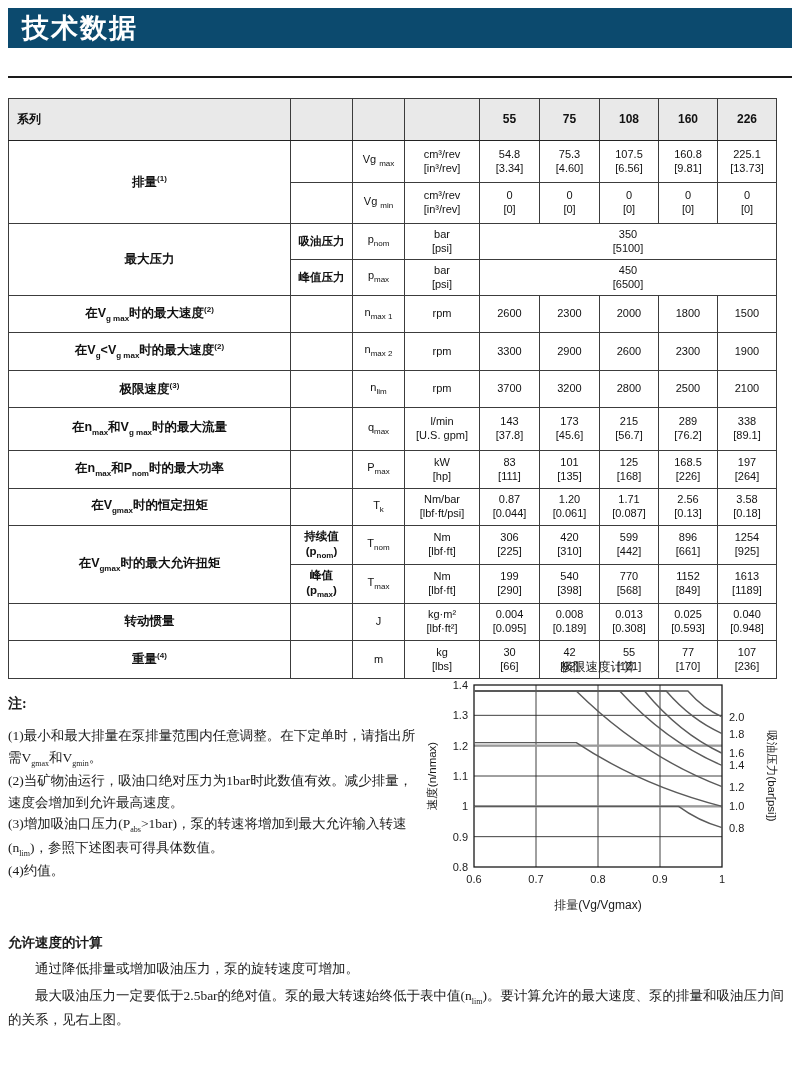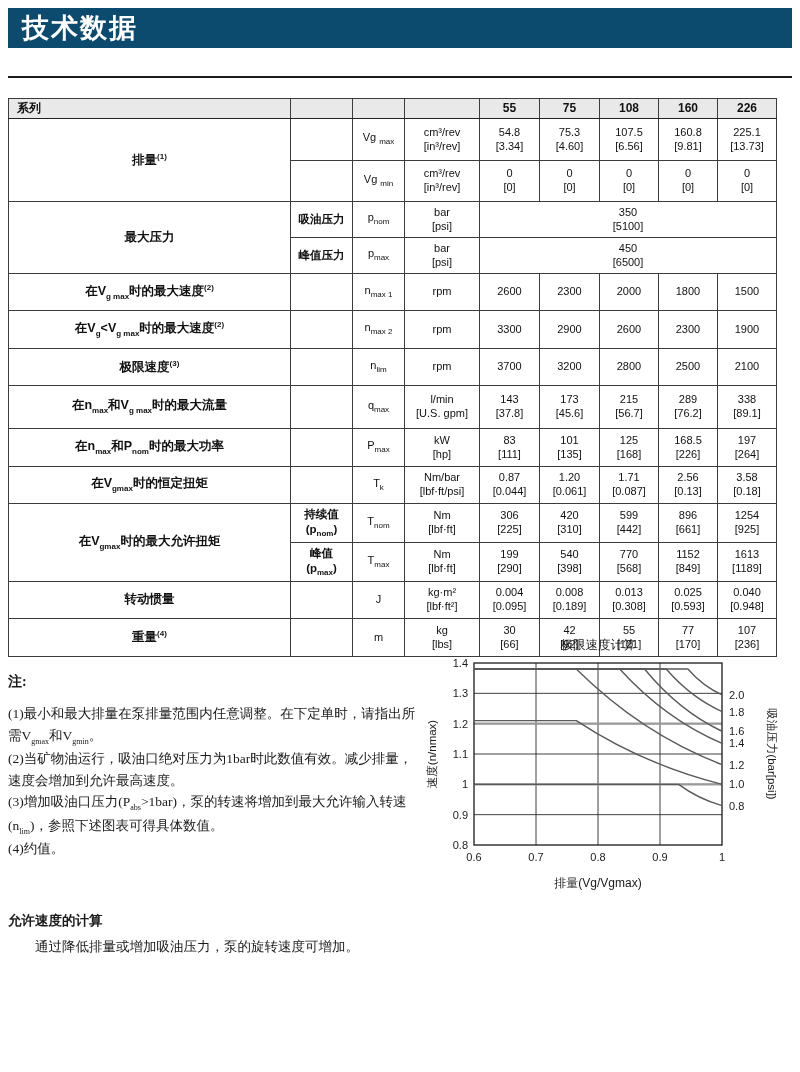--- a/index.html
+++ b/index.html
@@ -51,21 +51,21 @@
         <col style="width:62px">
         <col style="width:52px">
         <col style="width:75px">
       <col style="width:60px">
         <col style="width:60px">
         <col style="width:59px">
         <col style="width:59px">
         <col style="width:59px">
     </colgroup>
     <tbody id="spec-tbody">
-        <tr class="hdr" style="height: 20px;">
+        <tr class="hdr" style="height: 42px;">
           <td style="text-align: left; padding-left: 8px;">系列</td>
           <td></td>
           <td></td>
           <td></td>
           <td>55</td>
           <td>75</td>
           <td>108</td>
           <td>160</td>
           <td>226</td>
         </tr>
@@ -265,14 +265,15 @@
   <div class="note-head serif">注:</div>
   <div class="notes-wrap">
     <div class="note-line serif"><span>(1)最小和最大排量在泵排量范围内任意调整。在下定单时，请指出所需V</span><sub>gmax</sub><span>和V</span><sub>gmin</sub><span>。</span></div>
     <div class="note-line serif"><span>(2)当矿物油运行，吸油口绝对压力为1bar时此数值有效。减少排量，速度会增加到允许最高速度。</span></div>
     <div class="note-line serif"><span>(3)增加吸油口压力(P</span><sub>abs</sub><span>&gt;1bar)，泵的转速将增加到最大允许输入转速(n</span><sub>lim</sub><span>)，参照下述图表可得具体数值。</span></div>
     <div class="note-line serif"><span>(4)约值。</span></div>
   </div>
 
   <div class="calc-head">允许速度的计算</div>
   <div class="calc-p serif">通过降低排量或增加吸油压力，泵的旋转速度可增加。</div>
+  <div class="calc-p serif"><span>最大吸油压力一定要低于2.5bar的绝对值。泵的最大转速始终低于表中值(n</span><sub>lim</sub><span>)。要计算允许的最大速度、泵的排量和吸油压力间的关系，见右上图。</span></div>
 
 </div>
 
 </body></html>

